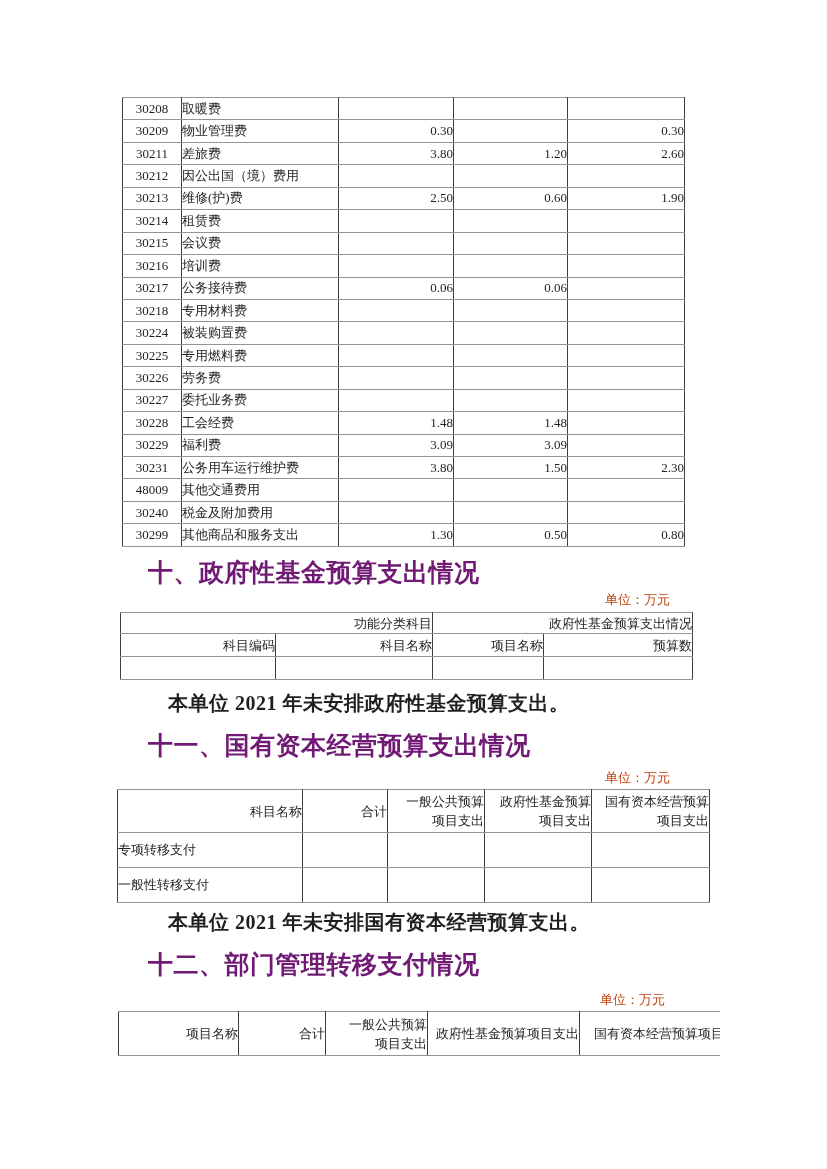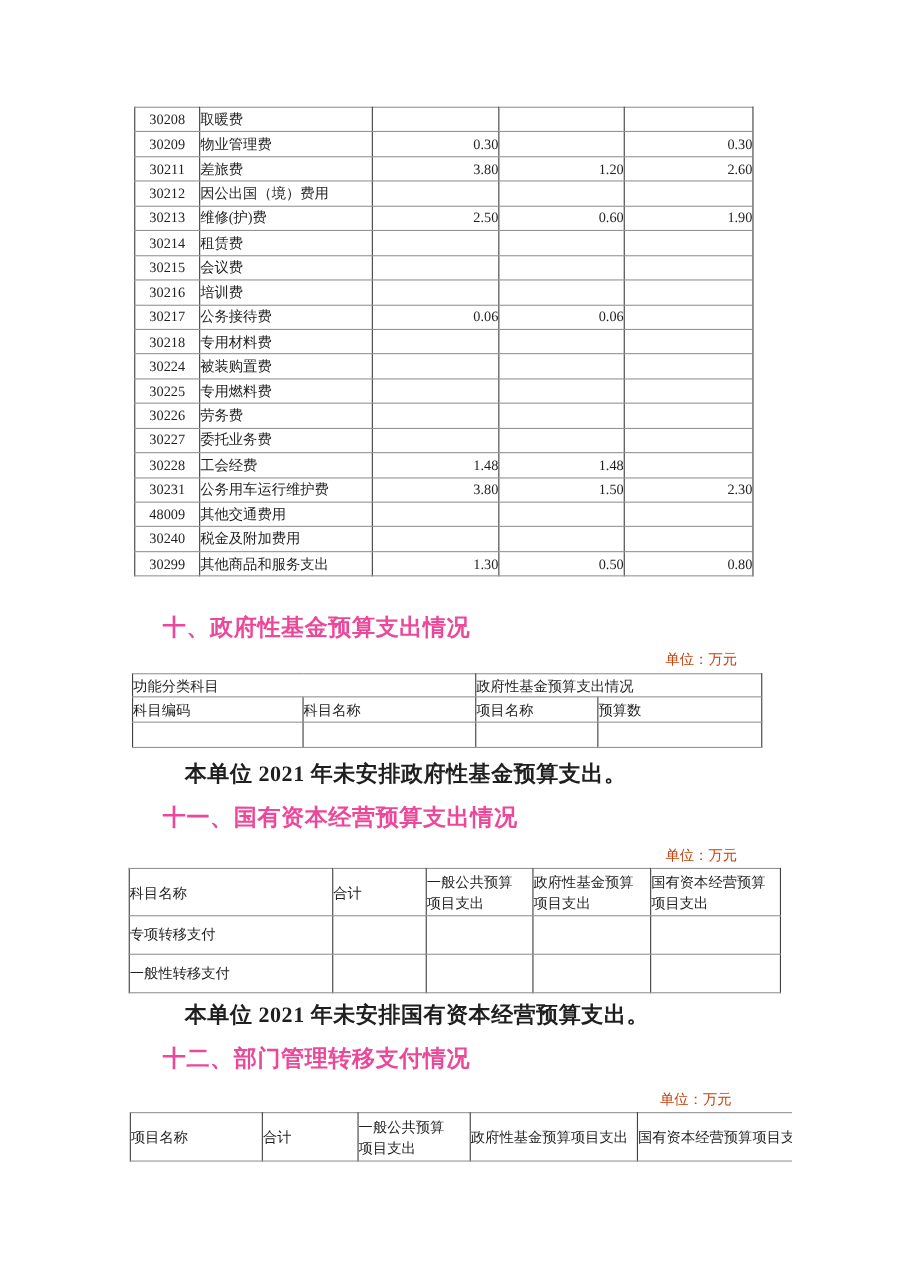--- a/index.html
+++ b/index.html
@@ -13,24 +13,24 @@
   }
   table.t td, table.t th {
     border-top:1px solid #949494; border-bottom:1px solid #949494;
     border-left:1px solid #3f3f3f; border-right:1px solid #3f3f3f;
     font-weight:normal; white-space:nowrap; overflow:hidden;
     padding:0; vertical-align:middle;
   }
   td.code { text-align:center; }
   td.name { text-align:left; padding-left:11px; }
   td.num  { text-align:right; padding-right:10px; }
-  th.center { text-align:left; line-height:19px; }
+  th.center { text-align:right; line-height:19px; }
   .heading {
     position:absolute; font-family:Liberation Serif, serif;
-    font-weight:bold; font-size:21px; color:#ec4899; letter-spacing:0.5px;
+    font-weight:bold; font-size:25px; color:#701a75; letter-spacing:0.5px;
     white-space:nowrap;
   }
   .unit {
     position:absolute; text-align:right; font-size:13px; color:#c2410c;
     white-space:nowrap;
   }
   .note {
     position:absolute; font-size:20px; color:#1f1f1f; white-space:nowrap;
     letter-spacing:0.5px;
     font-weight:bold;
@@ -155,20 +155,27 @@
           <td class="num"></td>
         </tr>
         <tr class="r20">
           <td class="code">30228</td>
           <td class="name">工会经费</td>
           <td class="num">1.48</td>
           <td class="num">1.48</td>
           <td class="num"></td>
         </tr>
         <tr class="r20">
+          <td class="code">30229</td>
+          <td class="name">福利费</td>
+          <td class="num">3.09</td>
+          <td class="num">3.09</td>
+          <td class="num"></td>
+        </tr>
+        <tr class="r20">
           <td class="code">30231</td>
           <td class="name">公务用车运行维护费</td>
           <td class="num">3.80</td>
           <td class="num">1.50</td>
           <td class="num">2.30</td>
         </tr>
         <tr class="r20">
           <td class="code">48009</td>
           <td class="name">其他交通费用</td>
           <td class="num"></td>

